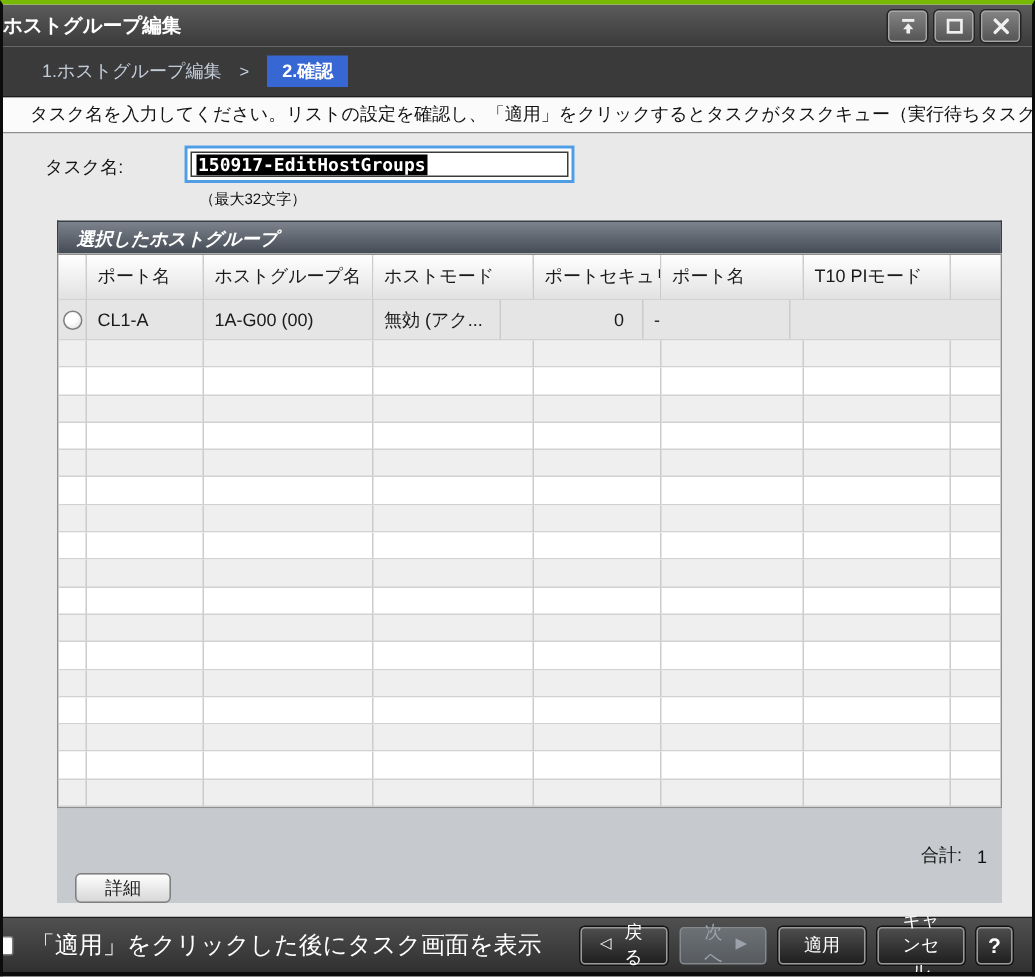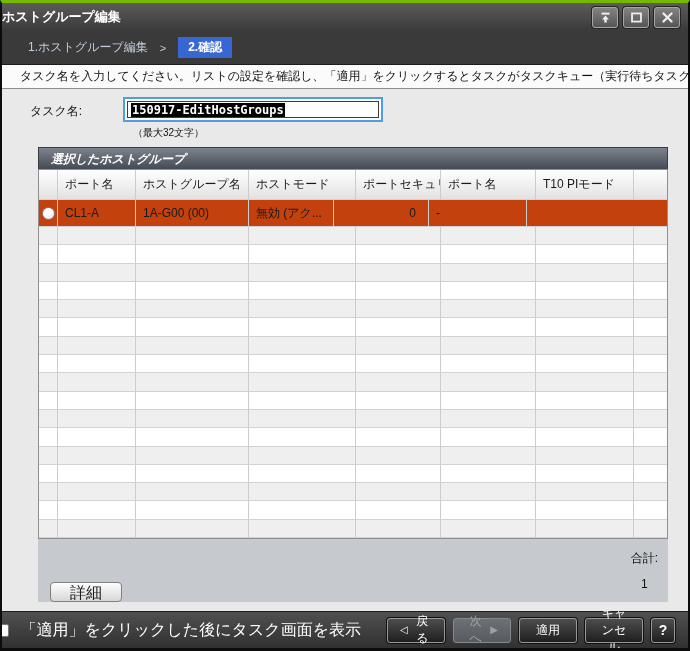--- a/index.html
+++ b/index.html
@@ -42,40 +42,40 @@
   .panel { position:absolute; left:36px; top:58px; width:630px; height:455px; display:flex; flex-direction:column; }
   .panel-title { height:22px; background:linear-gradient(#7d838d,#454b54); color:#fff;
     font-size:12px; font-weight:bold; line-height:22px; padding-left:12px; border:1px solid #383d45; border-bottom:none;font-style:italic; }
   .grid { flex:1; border:1px solid #8f8f8f; background:#fff; display:flex; flex-direction:column; overflow:hidden; }
   .thead { height:30px; display:flex; flex:0 0 30px; }
   .th { background:linear-gradient(#ffffff,#e2e2e2); color:#333; font-size:11.5px;
     border-right:1px solid #bcbcbc; border-bottom:1px solid #9a9a9a;
     display:flex; align-items:center; padding:1px 6px; line-height:1.25; overflow:hidden; }
   .tbody { flex:1; display:flex; flex-direction:column; overflow:hidden; }
   .row { display:flex; width:100%; }
-  .data-row { flex:0 0 27px; background:#c2410c; }
+  .data-row { flex:0 0 27px; background:#e5e5e5; }
   .empty-row { flex:1 1 auto; background:#fff; }
   .empty-row.alt { background:#efefef; }
   .c { border-right:1px solid #ccc; border-bottom:1px solid #d2d2d2;
     font-size:12px; color:#1a1a1a; display:flex; align-items:center; padding:0 7px; overflow:hidden; white-space:nowrap; }
   .c0 { flex:0 0 19px; padding:0; justify-content:center; }
   .c1 { flex:0 0 78px; }
   .c2 { flex:0 0 113px; }
   .c3 { flex:0 0 107px; }
   .c4 { flex:0 0 85px; }
   .c5 { flex:0 0 95px; justify-content:flex-end; padding-right:12px; }
   .c6 { flex:0 0 98px; }
   .c7 { flex:1 1 auto; border-right:none; }
   .radio { width:13px; height:13px; border-radius:50%; border:1px solid #808080;
     background:radial-gradient(circle at 35% 30%, #ffffff 40%, #d8d8d8); display:inline-block; cursor:pointer; }
   .panel-footer { flex:0 0 26px; background:#c6c9cd; display:flex; align-items:center;
     justify-content:space-between; padding:0 10px 0 12px; }
-  .btn-light { height:20px; padding:0 19px; font-size:16px; color:#1a1a1a;
+  .btn-light { height:20px; padding:0 19px; font-size:12px; color:#1a1a1a;
     background:linear-gradient(#fefefe,#d7d7d7); border:1px solid #7f7f7f; border-radius:4px; cursor:pointer;margin-top:43px; }
-  .total { font-size:12px; color:#111; display:flex; gap:10px; align-items:center;flex-direction:column; }
+  .total { font-size:12px; color:#111; display:flex; gap:10px; align-items:center; }
   
   .bottombar { height:37px; background:linear-gradient(#505050,#303030); border-top:1px solid #1d1d1d;
     display:flex; align-items:center; justify-content:flex-end; gap:8px; padding-right:13px; }
   .checkbox { width:13px; height:13px; background:#fcfcfc; border:1px solid #777; border-radius:2px;
     display:inline-block; cursor:pointer; flex:0 0 auto; }
   .cb-label { color:#fff; font-size:16px; margin:0 18px 0 4px; white-space:nowrap; }
   .btn-dark { height:25px; min-width:58px; padding:0 12px; border:1px solid #989898; border-radius:3px;
     background:linear-gradient(#4d4d4d,#1f1f1f); box-shadow:0 0 0 1px #121212;
     color:#fff; font-size:12px; display:flex; align-items:center; justify-content:center; gap:5px; cursor:pointer; }
   .btn-dark .arrow { font-size:10px; line-height:1; }

